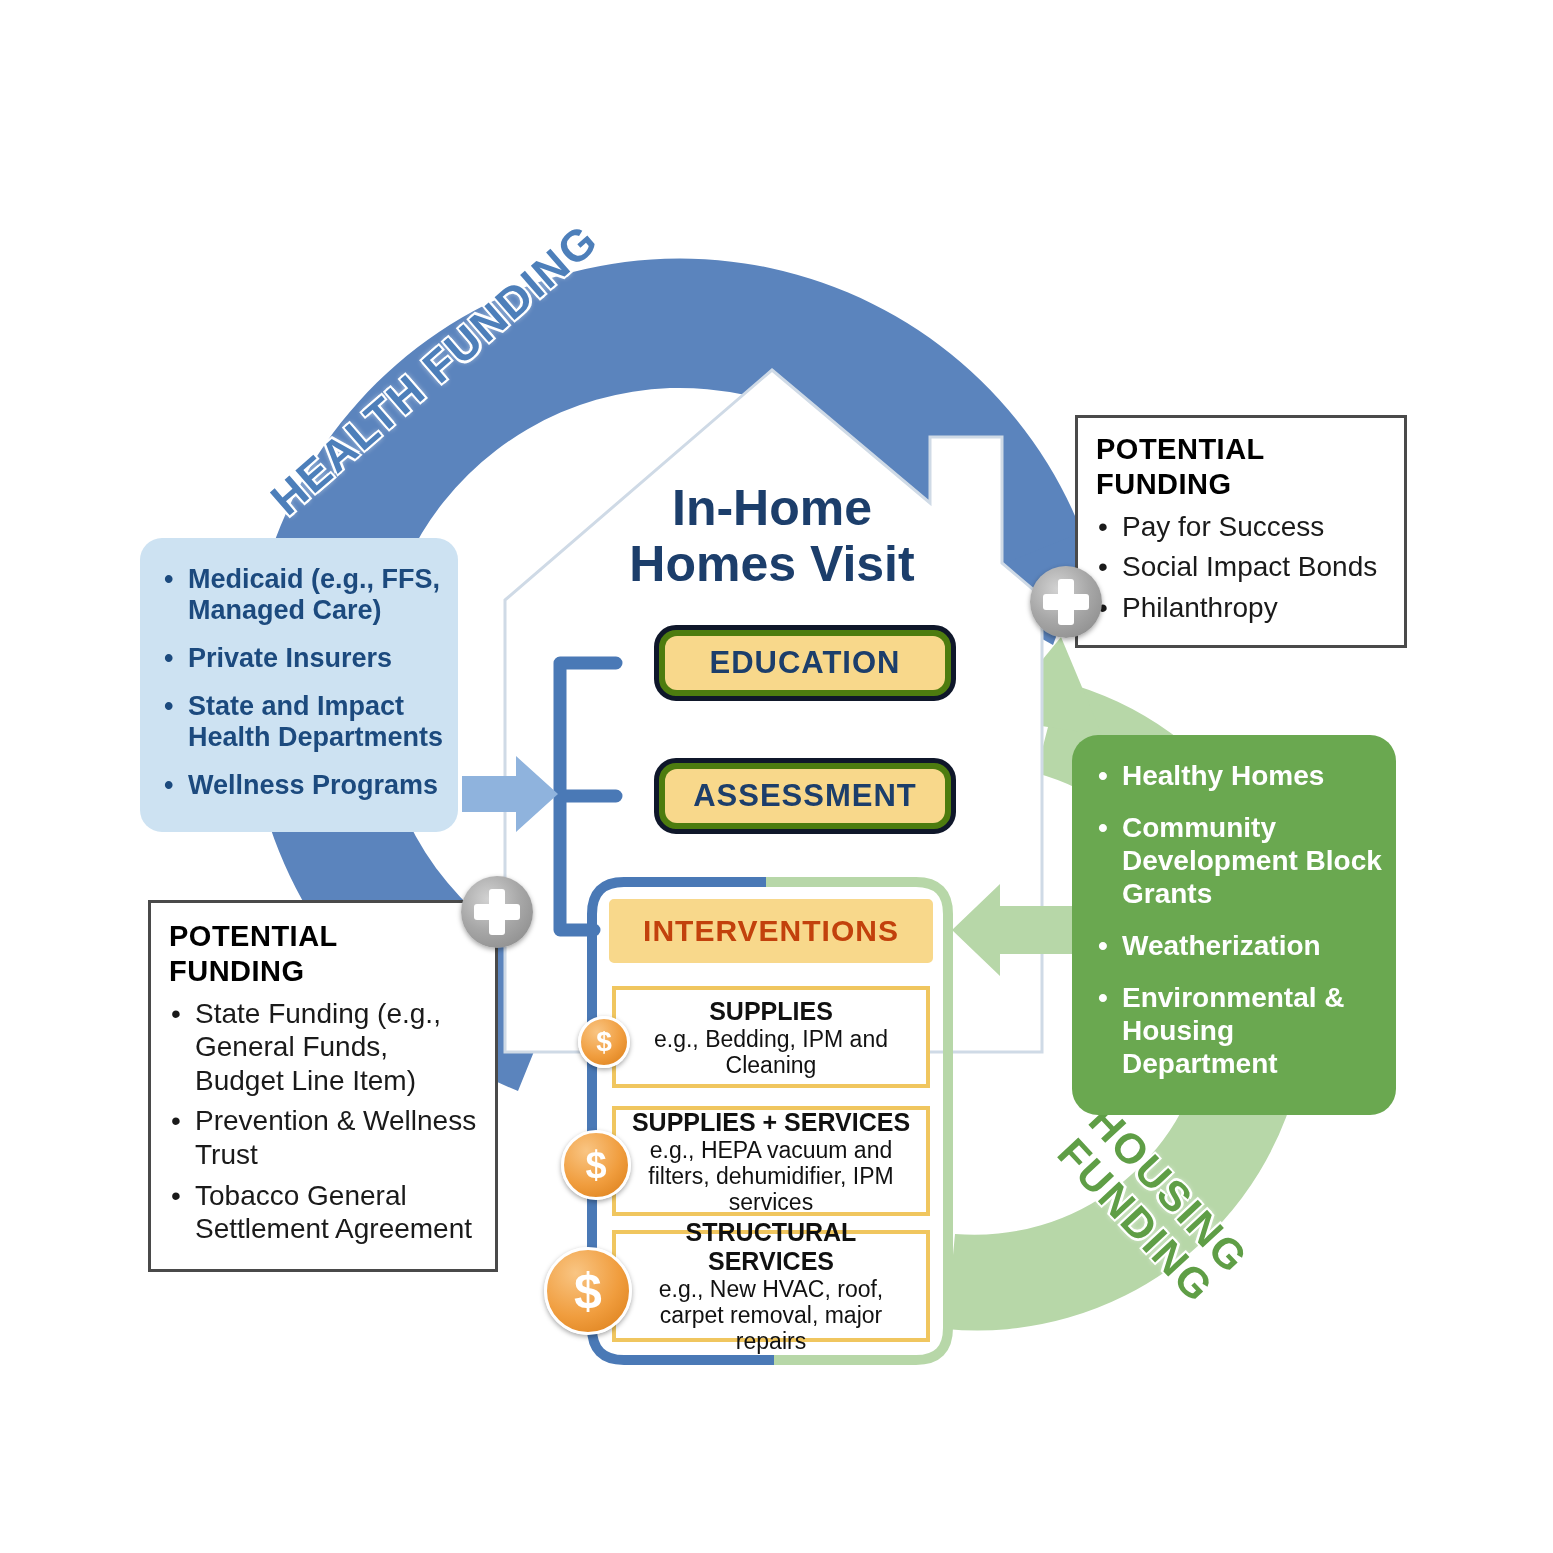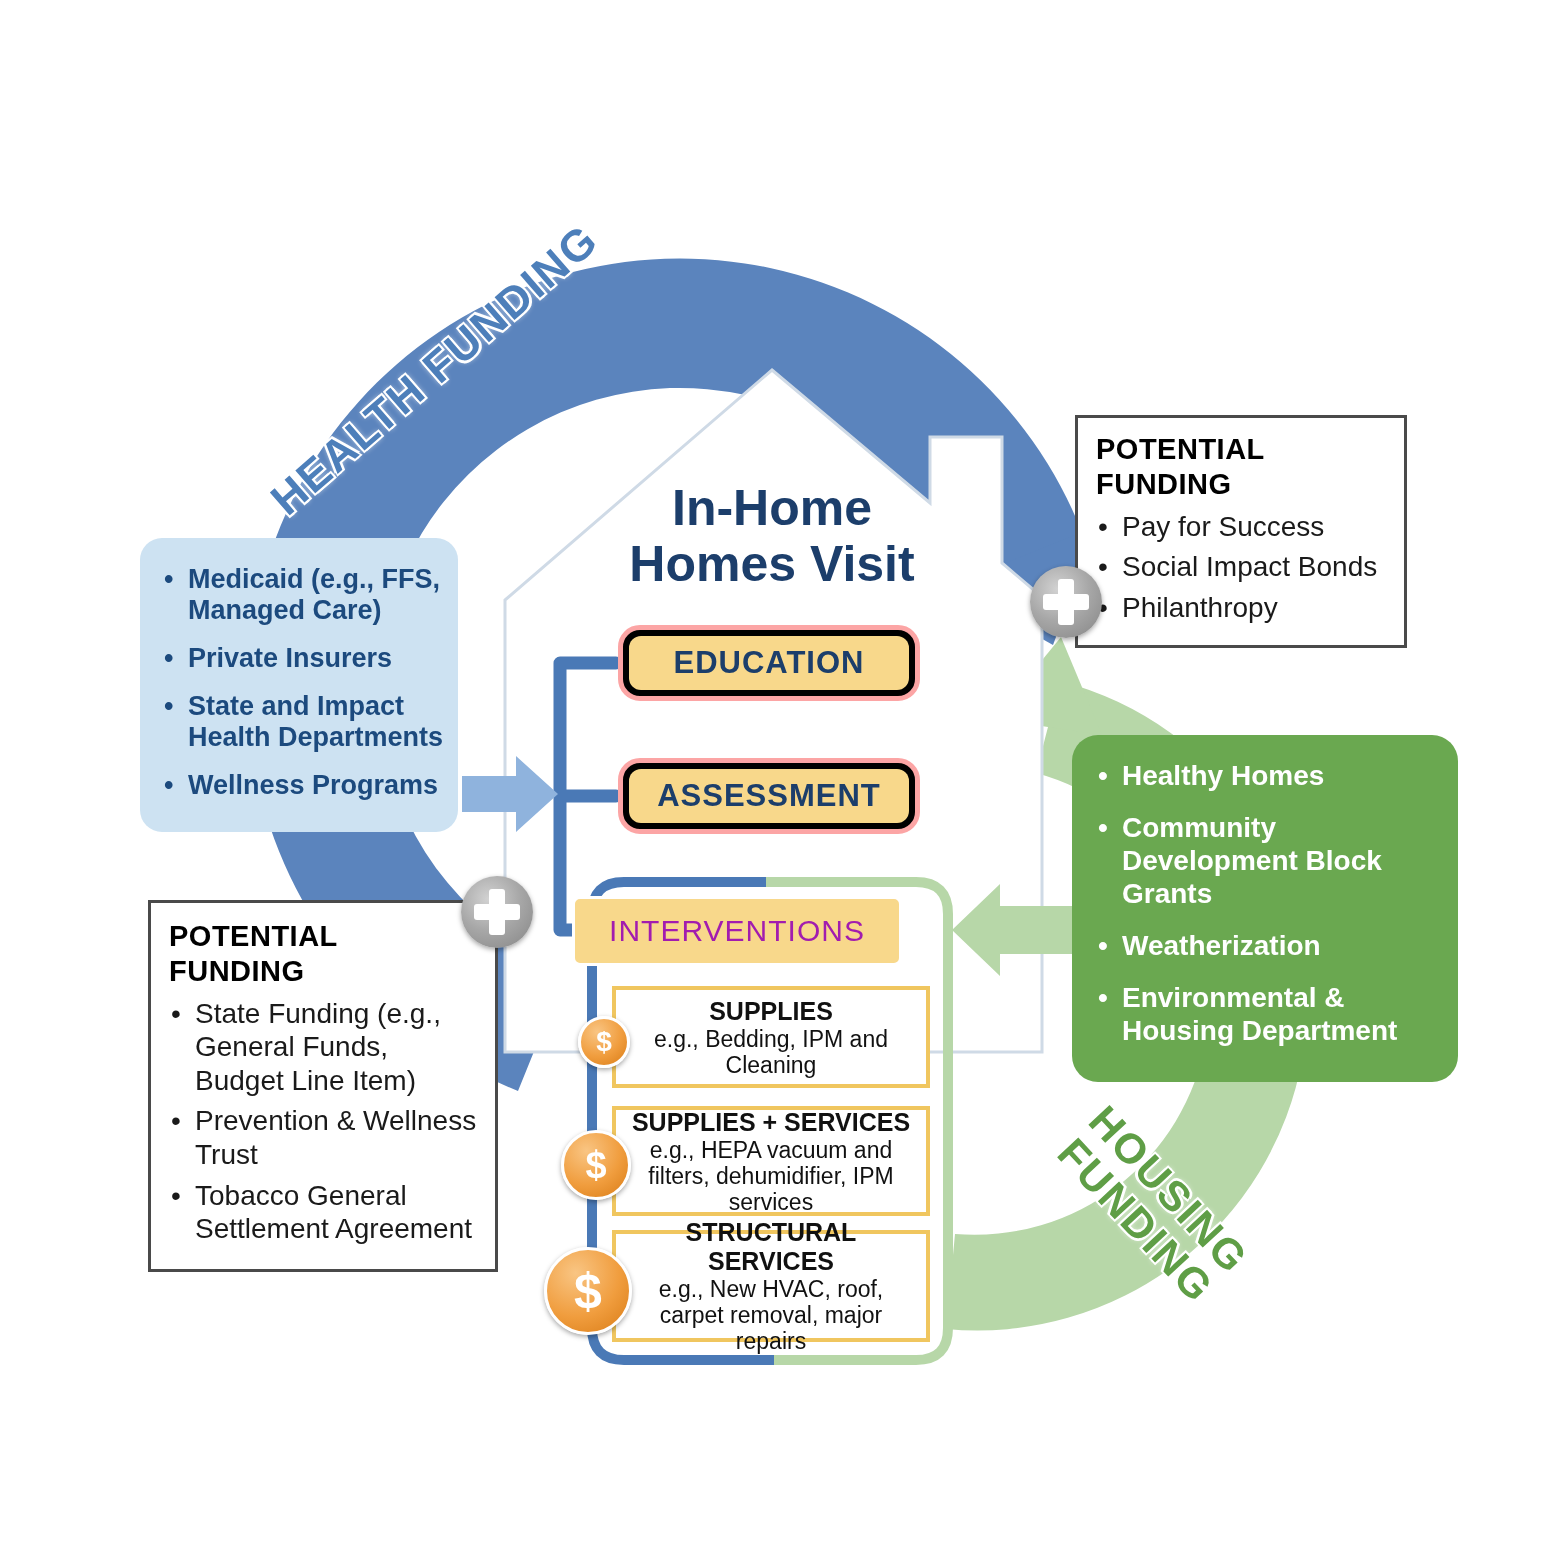--- a/index.html
+++ b/index.html
@@ -19,37 +19,37 @@
     transform:rotate(-41deg);}
   .label-housing{left:1022px;top:1160px;width:260px;font-size:42px;color:#5f9e46;
     transform:rotate(47deg);text-align:center;line-height:1.08;white-space:normal;}
 
   
   .main-title{left:522px;top:480px;width:500px;text-align:center;
     font-size:50px;font-weight:bold;color:#1c3e6b;line-height:1.12;}
 
   
   .pill{
-    left:618px;width:302px;height:76px;background:#000000;border:5px solid #fca5a5;
+    left:654px;width:302px;height:76px;background:#4d7c0f;border:5px solid #0f172a;
     border-radius:22px;padding:6px;box-sizing:border-box;z-index:4;
   }
   .pill-inner{
     width:100%;height:100%;background:#f8d88b;border-radius:12px;
     display:flex;align-items:center;justify-content:center;
     font-size:31px;font-weight:bold;color:#1c3e6b;letter-spacing:1px;
   }
   .pill-education{top:625px;}
   .pill-assessment{top:758px;}
 
   
   .interventions-header{
-    left:572px;top:896px;width:330px;height:70px;background:#f8d88b;
+    left:606px;top:896px;width:330px;height:70px;background:#f8d88b;
     border:3px solid #fff;border-radius:8px;box-sizing:border-box;
     display:flex;align-items:center;justify-content:center;
-    font-size:30px;font-weight:normal;color:#a21caf;letter-spacing:1px;z-index:4;
+    font-size:30px;font-weight:bold;color:#c2410c;letter-spacing:1px;z-index:4;
   }
 
   
   .sub-box{
     left:612px;width:318px;background:#fff;border:4px solid #f0c65f;
     box-sizing:border-box;display:flex;flex-direction:column;align-items:center;
     justify-content:center;text-align:center;padding:4px 10px;z-index:3;
   }
   .sub-box-1{top:986px;height:102px;}
   .sub-box-2{top:1106px;height:110px;}
@@ -95,21 +95,21 @@
   .lightblue-panel li{margin-bottom:17px;}
 
   .white-panel{background:#fff;border:3px solid #4a4a4a;color:#1a1a1a;
     font-size:28px;line-height:1.2;}
   .white-panel .panel-title{font-size:29px;font-weight:bold;color:#000;margin-bottom:8px;letter-spacing:.5px;}
   .white-panel li{margin-bottom:7px;}
   .panel-top-right{left:1075px;top:415px;width:332px;padding:14px 14px 14px 18px;}
   .panel-left{left:148px;top:900px;width:350px;padding:16px 14px 16px 18px;}
 
   .green-panel{
-    left:1072px;top:735px;width:386px;background:#6aa850;border-radius:26px;
+    left:1072px;top:735px;width:324px;background:#6aa850;border-radius:26px;
     padding:24px 14px 16px 24px;color:#fff;font-weight:bold;
     font-size:28px;line-height:1.18;
   }
   .green-panel li{margin-bottom:19px;}
 </style>
 </head>
 <body>
 
 <div id="canvas">
 

